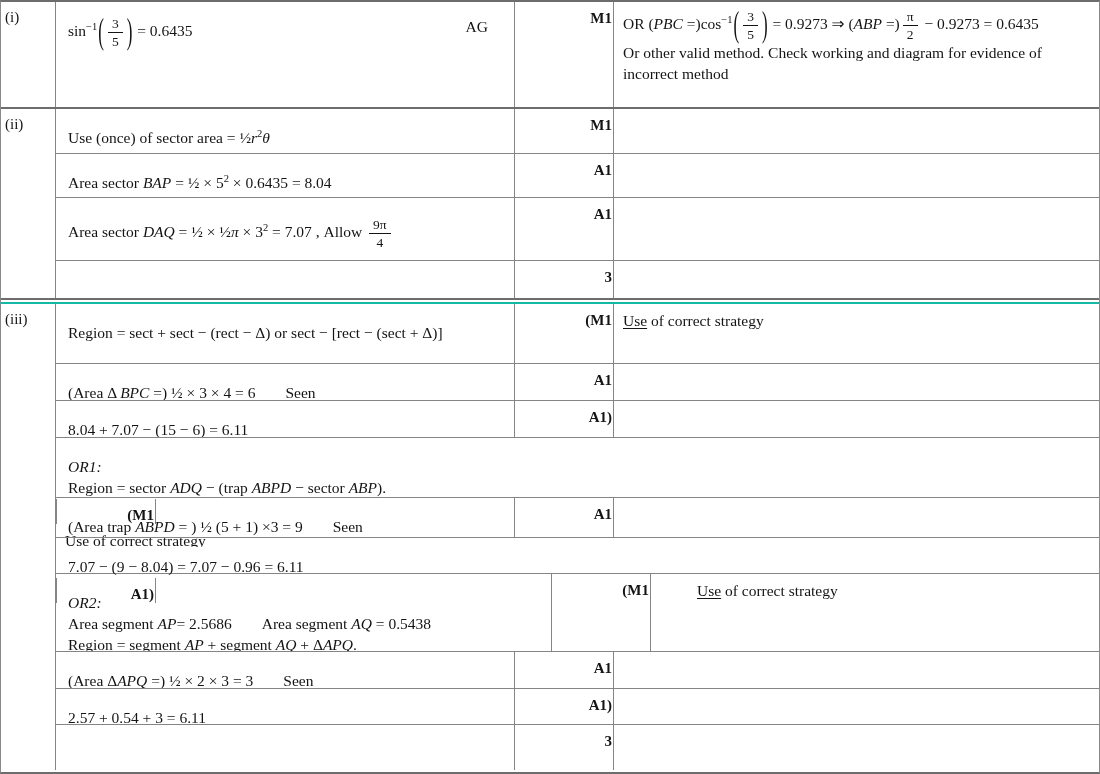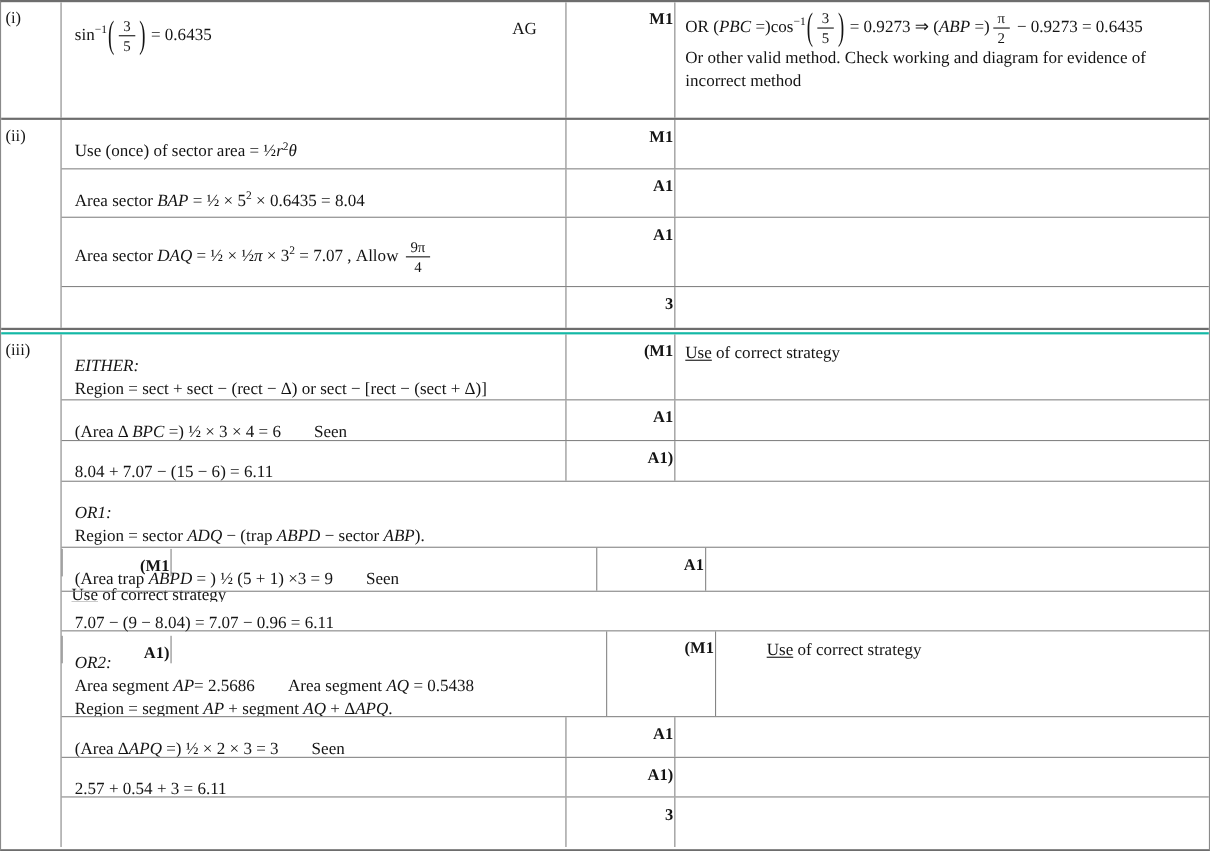--- a/index.html
+++ b/index.html
@@ -132,21 +132,20 @@
           <div class="cell comment"></div>
         </div>
       </div>
     </div>
     <div class="gapstrip"></div>
     <div class="section sec-iii">
       <div class="partcol">(iii)</div>
       <div class="rows">
         <div class="row" style="height: 59px;">
           <div class="cell answer">
-            <div class="line"><span class="i">EITHER:</span></div>
             <div class="line"><span class="text">Region = sect + sect − (rect −  Δ) or sect − [rect − (sect + Δ)]</span></div>
           </div>
           <div class="cell mark"><span>(M1</span></div>
           <div class="cell comment">
             <div class="line"><span class="u">Use</span><span class="text"> of correct strategy</span></div>
           </div>
         </div>
         <div class="row" style="height: 37px;">
           <div class="cell answer">
             <div class="line"><span class="text">(Area Δ </span><span class="i">BPC</span><span class="text"> =) ½ × 3 × 4 = 6</span><span class="sp"></span><span class="text">Seen</span></div>
@@ -164,21 +163,21 @@
         <div class="row" style="height: 60px; flex-direction: column;">
           <div class="cell answer">
             <div class="line"><span class="i">OR1:</span></div>
             <div class="line"><span class="text">Region = sector </span><span class="i">ADQ</span><span class="text"> − (trap </span><span class="i">ABPD</span><span class="text"> − sector </span><span class="i">ABP</span><span class="text">).</span></div>
           </div>
           <div class="cell mark"><span>(M1</span></div>
           <div class="cell comment">
             <div class="line"><span class="u">Use</span><span class="text"> of correct strategy</span></div>
           </div>
         </div>
-        <div class="row" style="height: 40px; gap: 28px;">
+        <div class="row" style="height: 40px;">
           <div class="cell answer">
             <div class="line"><span class="text">(Area trap </span><span class="i">ABPD</span><span class="text"> = ) ½ (5 + 1) ×3 = 9</span><span class="sp"></span><span class="text">Seen</span></div>
           </div>
           <div class="cell mark"><span>A1</span></div>
           <div class="cell comment"></div>
         </div>
         <div class="row" style="height: 36px; flex-direction: column;">
           <div class="cell answer">
             <div class="line"><span class="text">7.07 − (9 − 8.04) = 7.07 − 0.96 = 6.11</span></div>
           </div>

